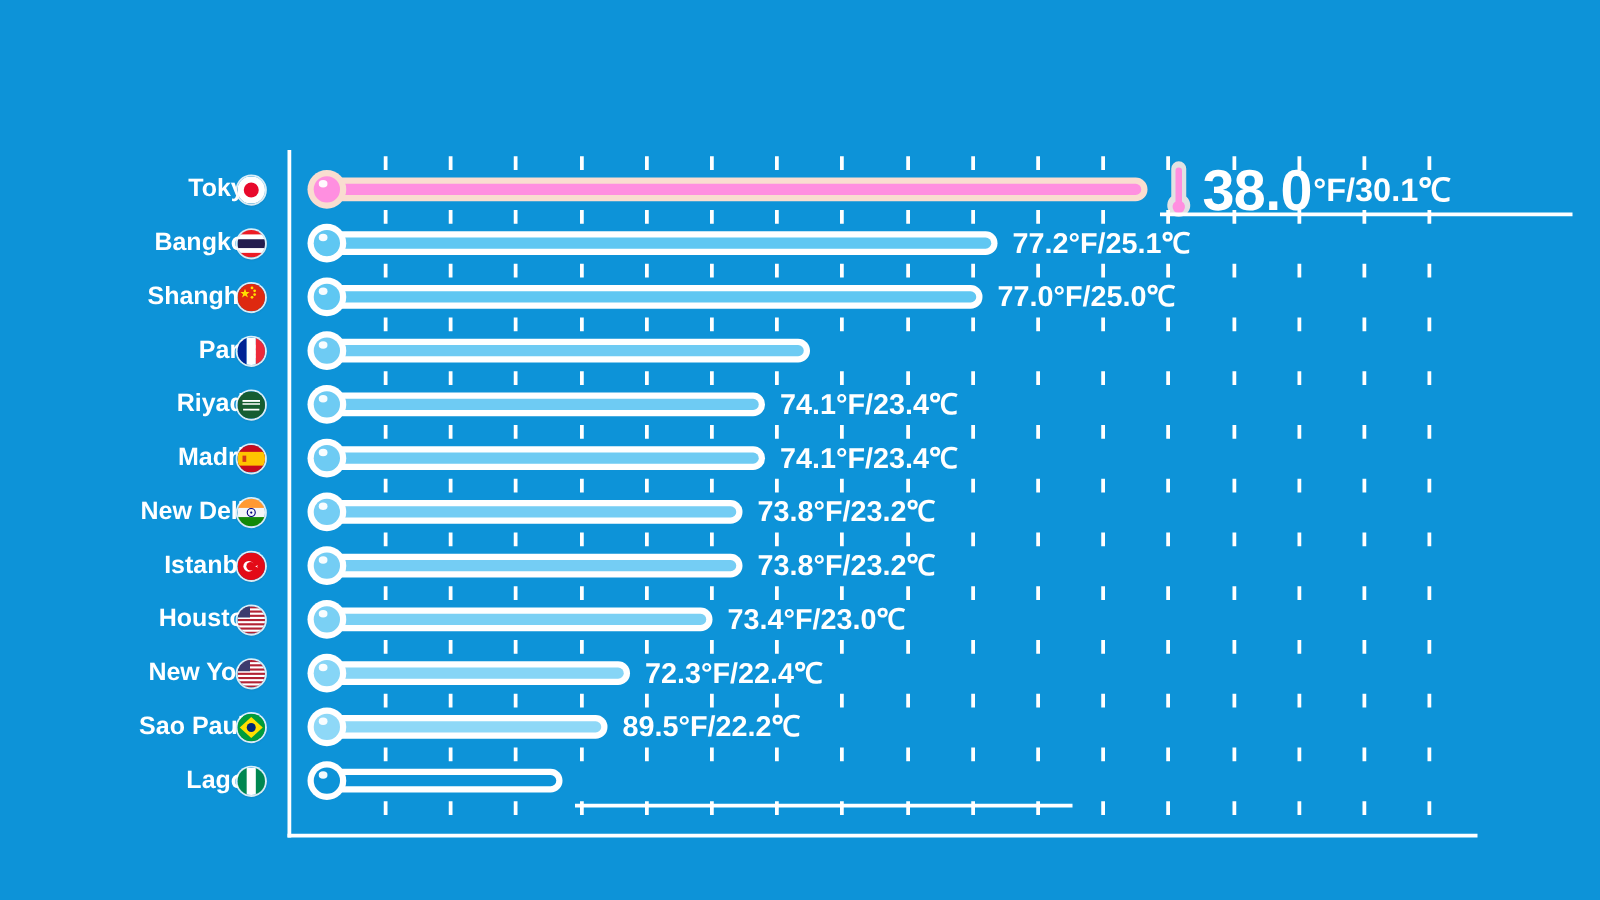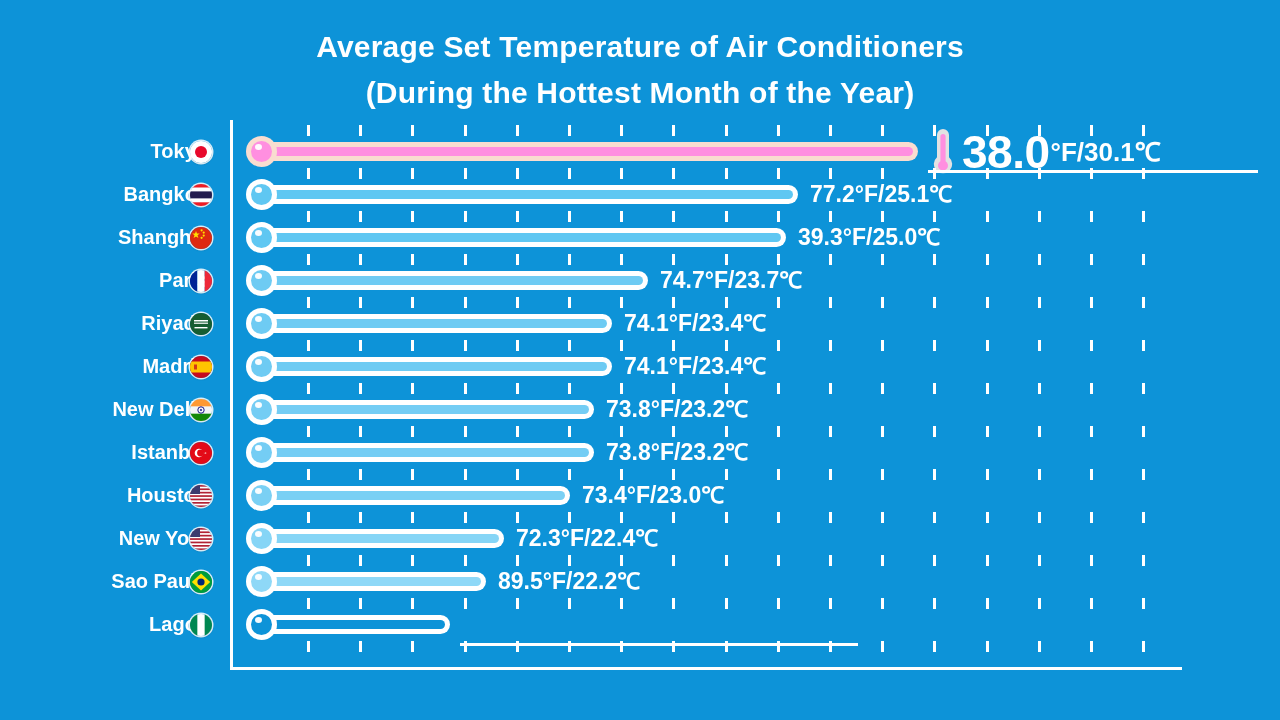--- a/index.html
+++ b/index.html
@@ -181,24 +181,20 @@
     width: 3px;
     height: 11px;
     background: #ffffff;
   }
 </style>
 </head>
 <body>
 
 <div id="stage">
 
-  <div id="chart-title">
-    <span>Average Set Temperature of Air Conditioners</span>
-    <span class="line2">(During the Hottest Month of the Year)</span>
-  </div>
 
   <div id="plot-frame"></div>
 
   <div id="rows">
       <div class="row" style="top: 130px;">
         <div class="cat-label">Tokyo</div>
         <div class="flag">
           <svg viewBox="0 0 22 22" xmlns="http://www.w3.org/2000/svg">
             <rect width="22" height="22" fill="#fff"></rect>
             <circle cx="11" cy="11" r="6" fill="#e8092b"></circle>
@@ -259,40 +255,39 @@
           </svg>
         </div>
         <div class="bar-wrap" style="--fill: #5fc7f2; --case: #ffffff; width: 540px;">
           <div class="tube" style="width: 525px;"></div>
           <div class="tube-fill" style="width: 520px;"></div>
           <div class="bulb">
             <div class="bulb-fill"></div>
             <div class="bulb-gloss"></div>
           </div>
         </div>
-        <div class="value-small" style="left: 798px;">39.3°F/25.0℃</div>
+        <div class="value-small" style="left: 798px;">77.0°F/25.0℃</div>
       </div>
       <div class="row" style="top: 259px;">
         <div class="cat-label">Paris</div>
         <div class="flag">
           <svg viewBox="0 0 22 22" xmlns="http://www.w3.org/2000/svg">
             <rect width="7.34" height="22" x="0" fill="#002395"></rect>
             <rect width="7.34" height="22" x="7.34" fill="#fff"></rect>
             <rect width="7.34" height="22" x="14.68" fill="#ed2939"></rect>
           </svg>
         </div>
         <div class="bar-wrap" style="--fill: #6ecbf3; --case: #ffffff; width: 402px;">
           <div class="tube" style="width: 387px;"></div>
           <div class="tube-fill" style="width: 382px;"></div>
           <div class="bulb">
             <div class="bulb-fill"></div>
             <div class="bulb-gloss"></div>
           </div>
         </div>
-        <div class="value-small" style="left: 660px;">74.7°F/23.7℃</div>
       </div>
       <div class="row" style="top: 302px;">
         <div class="cat-label">Riyadh</div>
         <div class="flag">
           <svg viewBox="0 0 22 22" xmlns="http://www.w3.org/2000/svg">
             <rect width="22" height="22" fill="#165d31"></rect>
             <rect x="4" y="7" width="14" height="1.5" fill="#fff"></rect>
             <rect x="4" y="9.6" width="14" height="1.2" fill="#fff"></rect>
             <rect x="4.5" y="14" width="13" height="1.4" fill="#fff"></rect>
           </svg>

